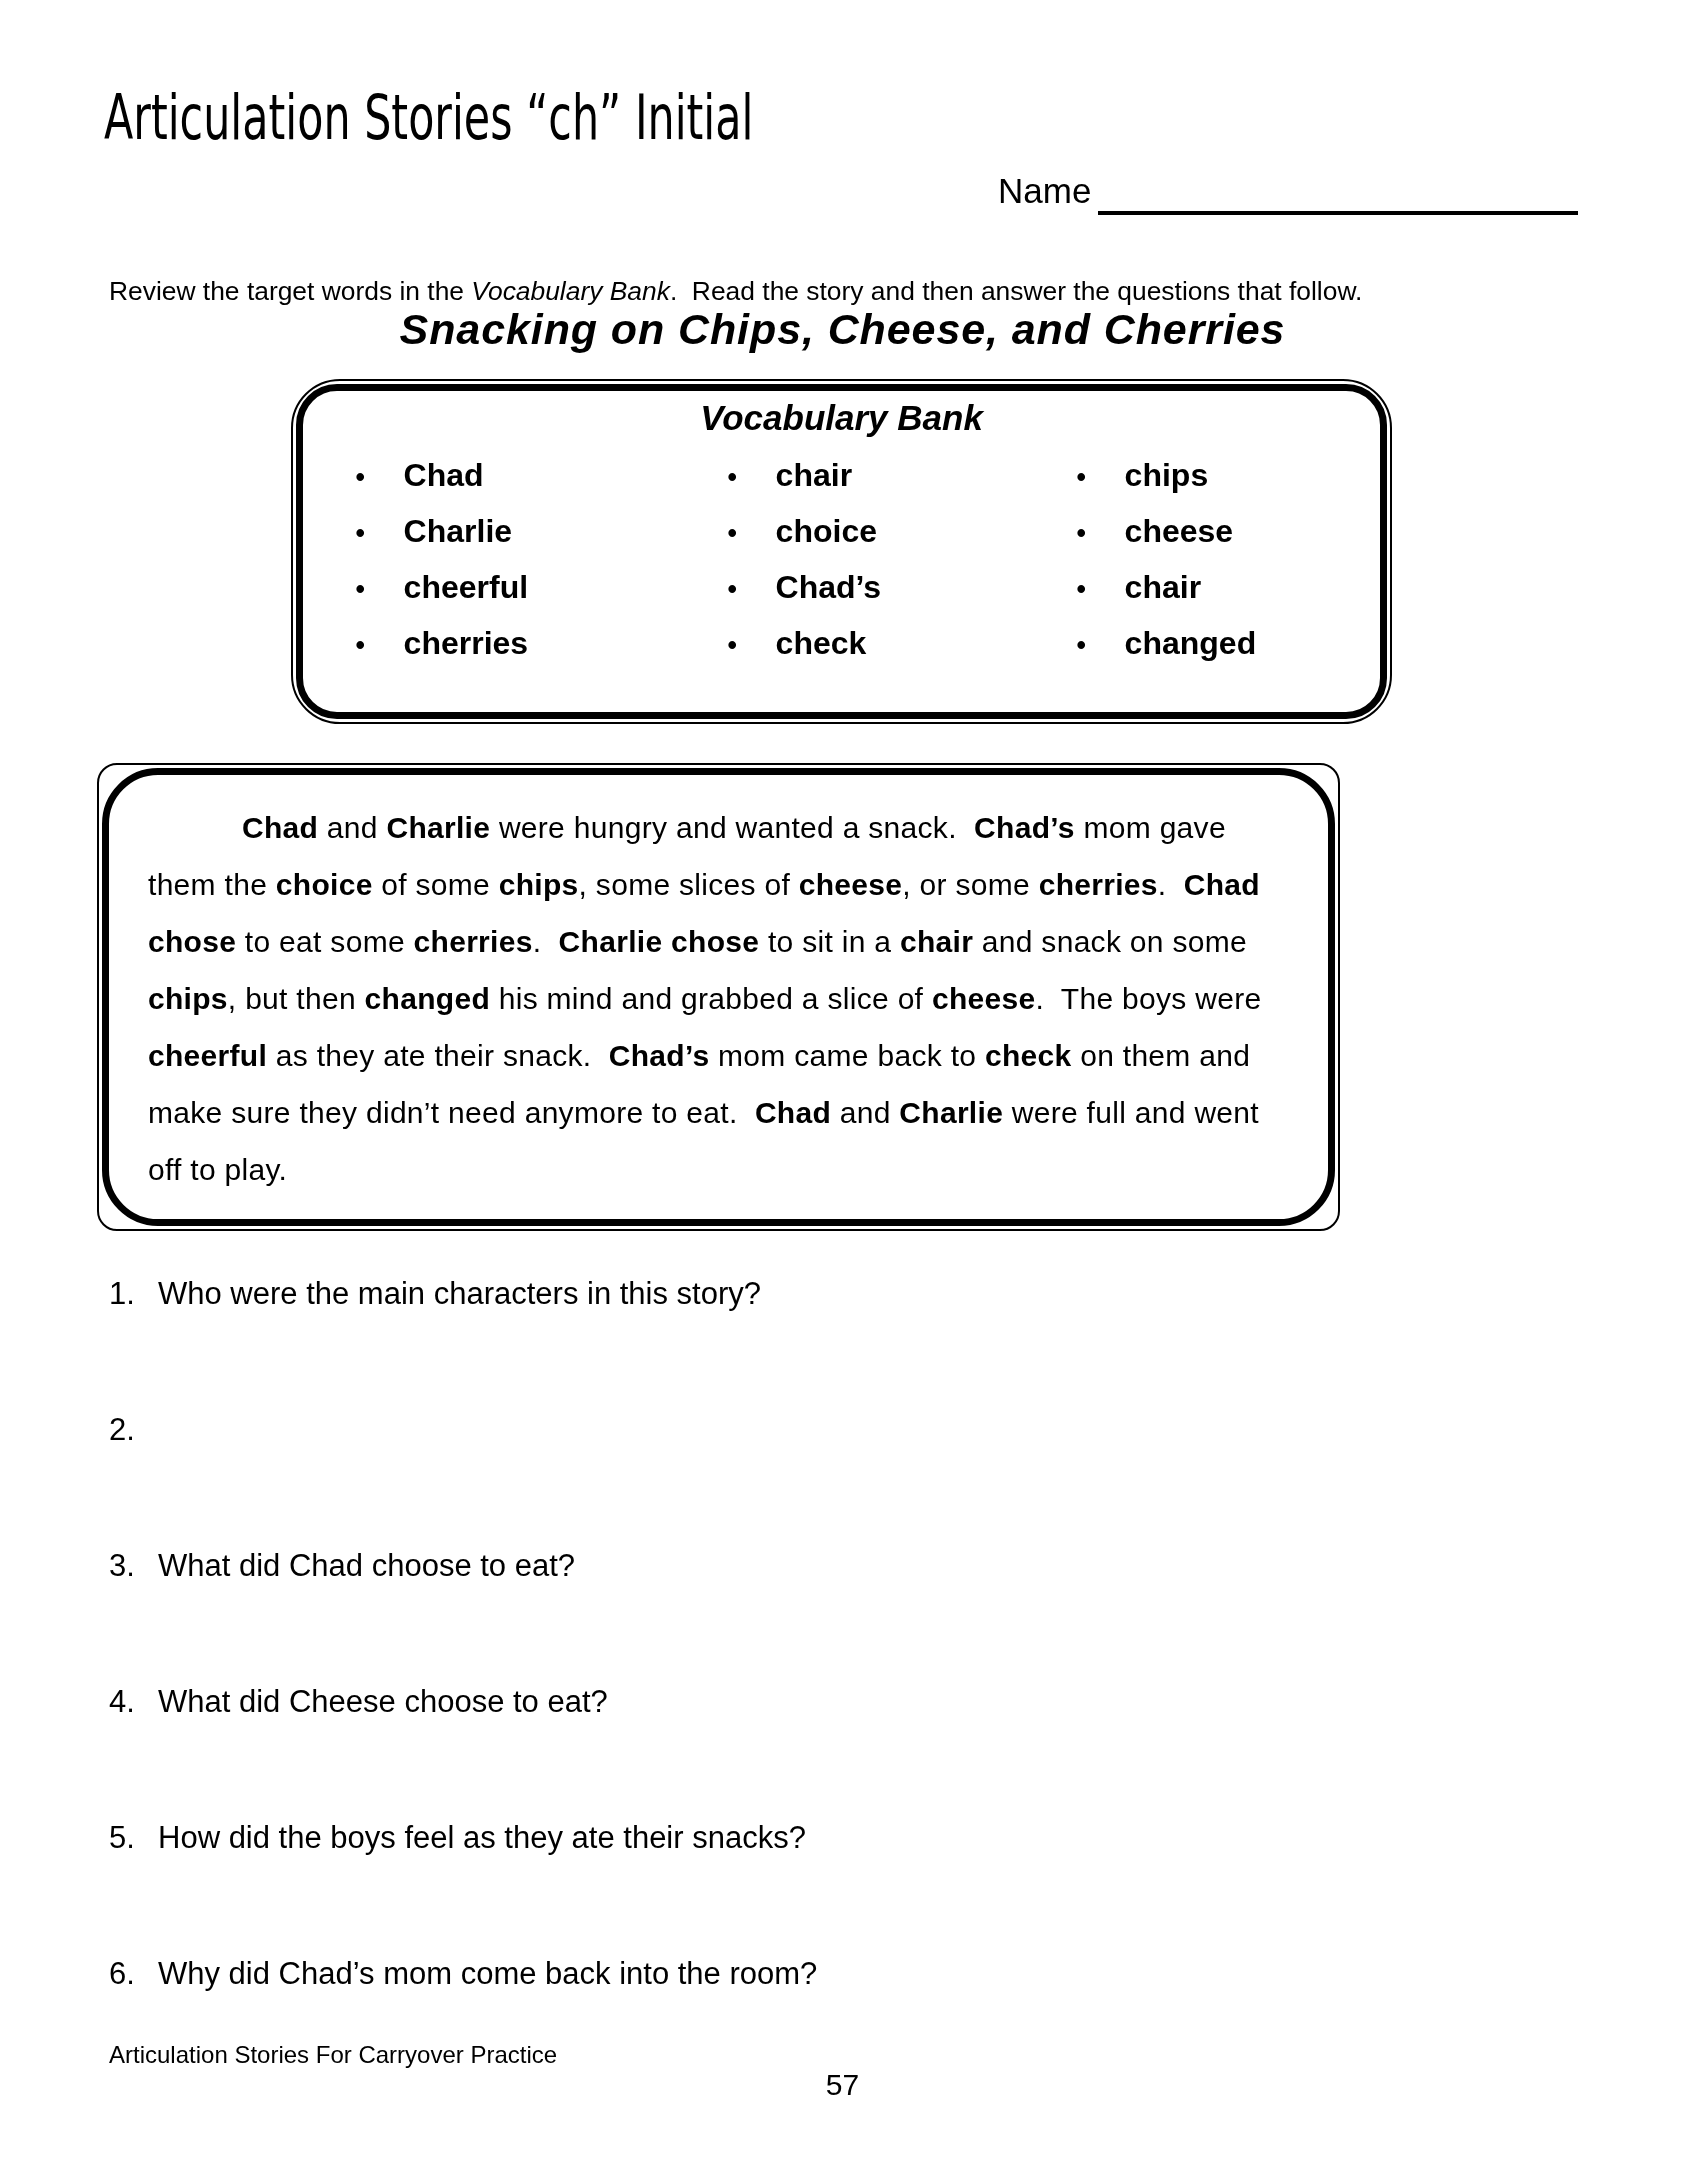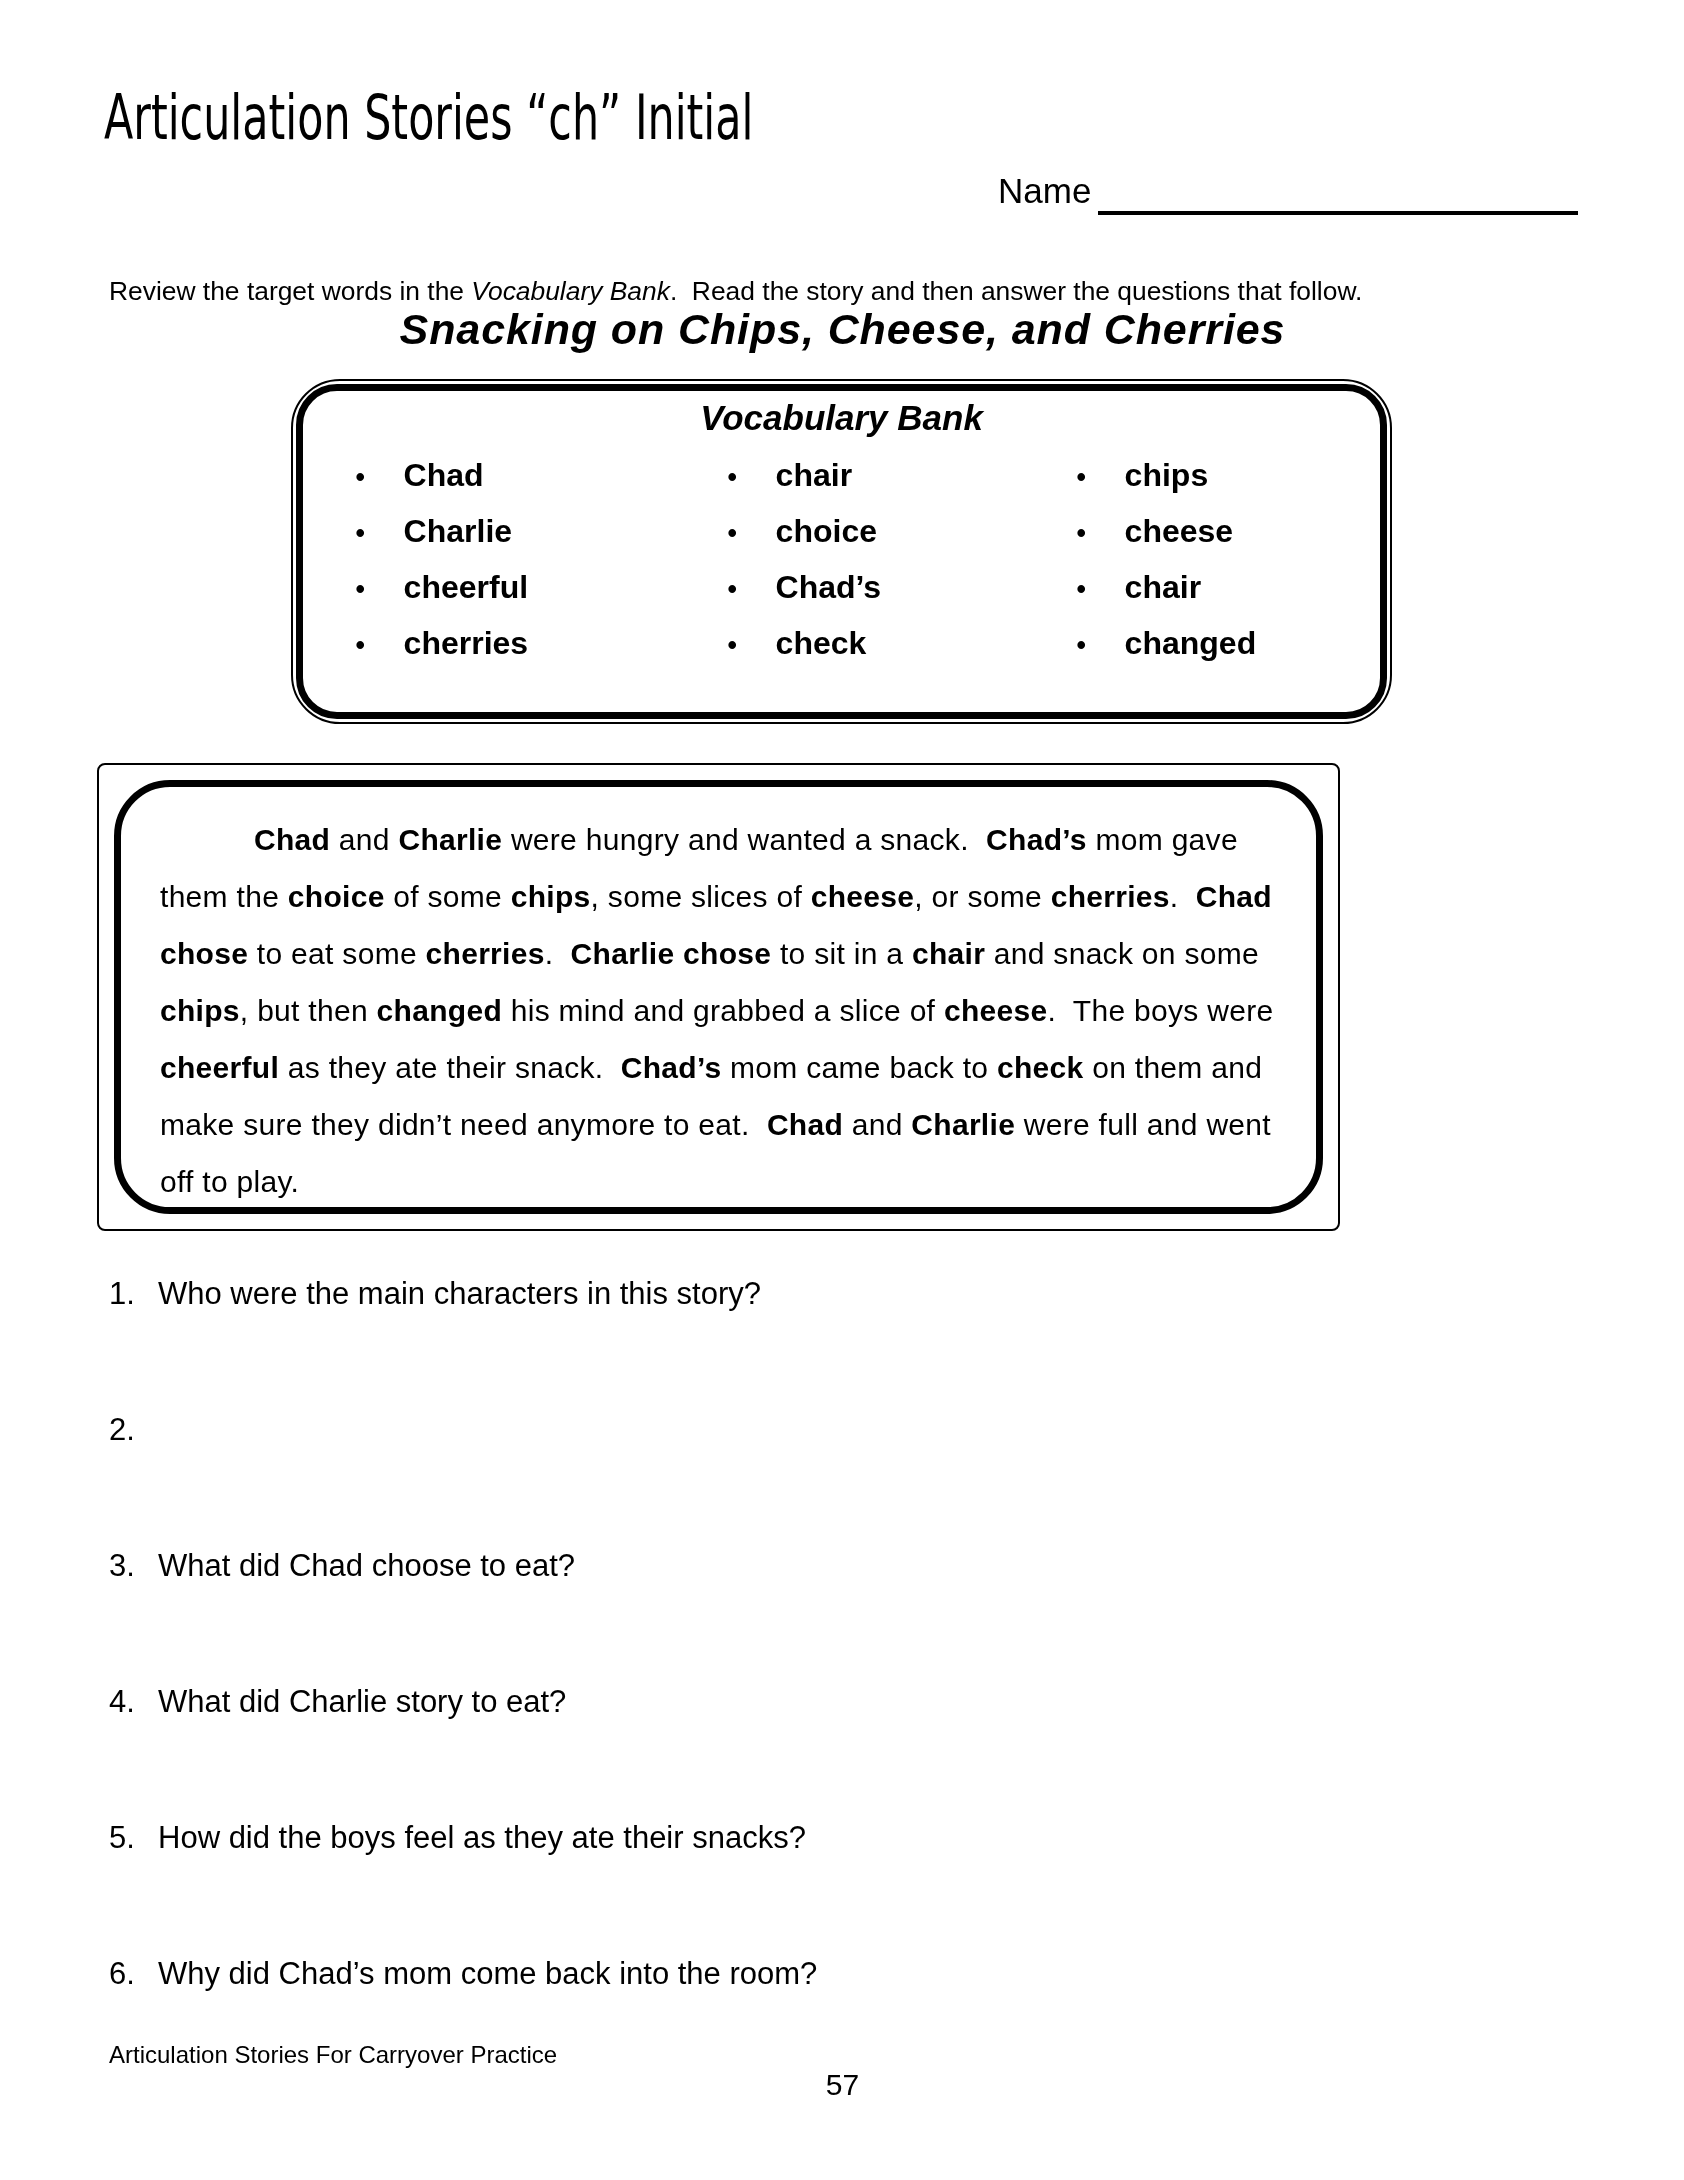--- a/index.html
+++ b/index.html
@@ -43,21 +43,21 @@
   .dbox-outer {
     position: absolute; box-sizing: border-box;
     border: 2.6px solid #000; background: #fff;
   }
   .dbox-inner {
     box-sizing: border-box; width: 100%; height: 100%;
     border: 7.7px solid #000;
   }
   .vocab-outer { left: 291px; top: 379px; width: 1101px; height: 345px; border-radius: 49px; padding: 2.6px; }
   .vocab-inner { border-radius: 41px; padding: 5.1px 0 0 0; }
-  .story-outer { left: 97px; top: 763px; width: 1243px; height: 468px; border-radius: 8px; padding: 15px; }
+  .story-outer { left: 97px; top: 763px; width: 1243px; height: 468px; border-radius: 20px; padding: 3px; }
   .story-inner { border-radius: 56px; padding: 24px 39px 0 39px; }
 
   
   .vocab-heading {
     text-align: center; font-size: 35px; font-weight: bold; font-style: italic;
     line-height: 41px; margin-top: 1.7px;
   }
   .vocab-list { display: flex; padding-left: 53px; margin-top: 19px; }
   .vocab-col-0 { width: 372px; }
   .vocab-col-1 { width: 349px; }
@@ -174,21 +174,21 @@
   </div>
   <div class="question">
     <span class="q-num">2.</span>
   </div>
   <div class="question">
     <span class="q-num">3.</span>
     <span class="q-text">What did Chad choose to eat?</span>
   </div>
   <div class="question">
     <span class="q-num">4.</span>
-    <span class="q-text">What did Charlie story to eat?</span>
+    <span class="q-text">What did Cheese choose to eat?</span>
   </div>
   <div class="question">
     <span class="q-num">5.</span>
     <span class="q-text">How did the boys feel as they ate their snacks?</span>
   </div>
   <div class="question">
     <span class="q-num">6.</span>
     <span class="q-text">Why did Chad’s mom come back into the room?</span>
   </div>
 </div>

